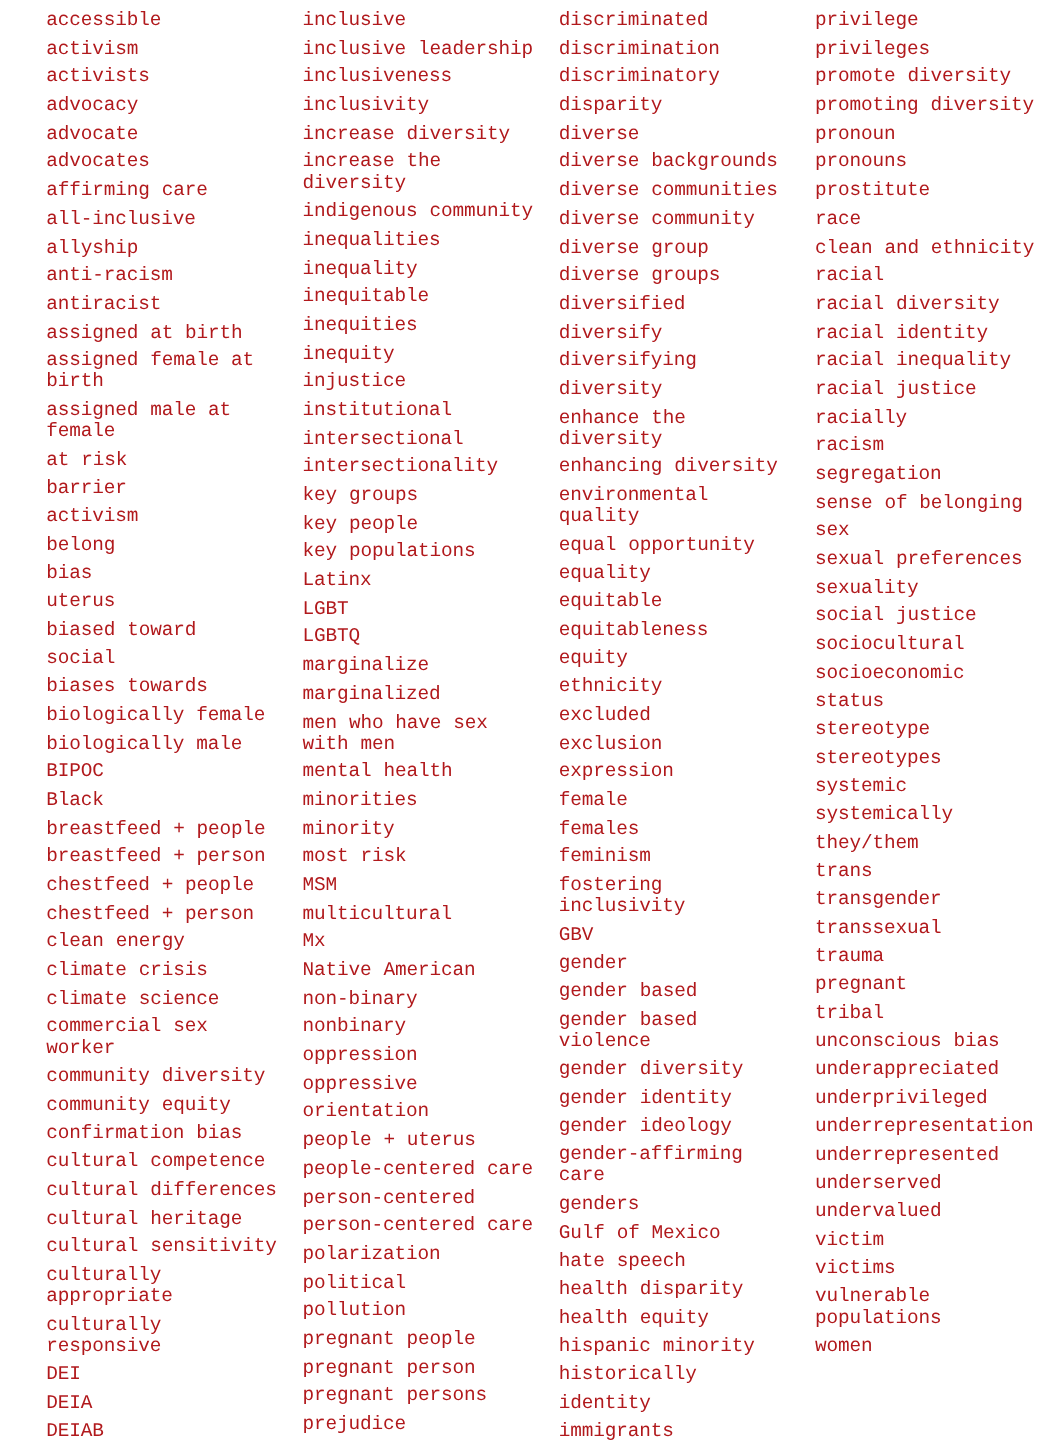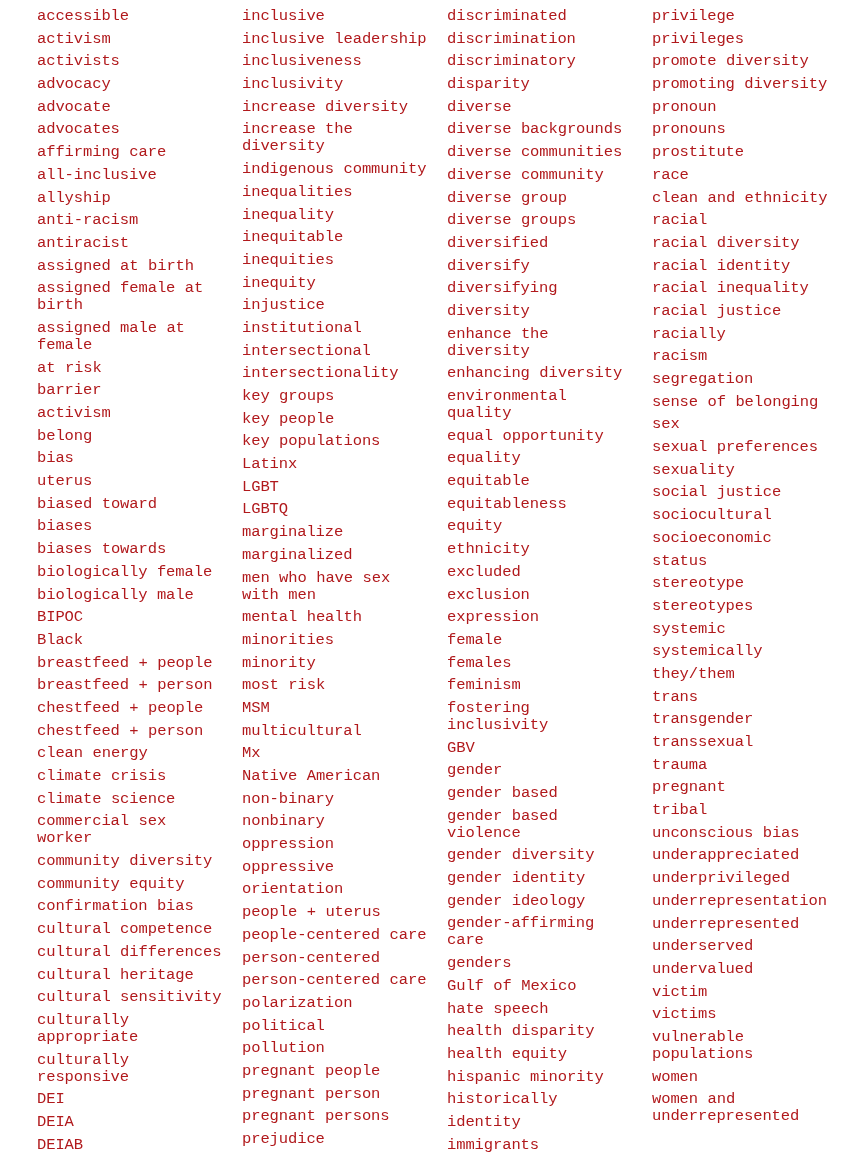--- a/index.html
+++ b/index.html
@@ -54,21 +54,21 @@
       <div class="term">assigned at birth</div>
       <div class="term">assigned female at birth</div>
       <div class="term">assigned male at female</div>
       <div class="term">at risk</div>
       <div class="term">barrier</div>
       <div class="term">activism</div>
       <div class="term">belong</div>
       <div class="term">bias</div>
       <div class="term">uterus</div>
       <div class="term">biased toward</div>
-      <div class="term">biases</div>
+      <div class="term">social</div>
       <div class="term">biases towards</div>
       <div class="term">biologically female</div>
       <div class="term">biologically male</div>
       <div class="term">BIPOC</div>
       <div class="term">Black</div>
       <div class="term">breastfeed + people</div>
       <div class="term">breastfeed + person</div>
       <div class="term">chestfeed + people</div>
       <div class="term">chestfeed + person</div>
       <div class="term">clean energy</div>
@@ -235,15 +235,14 @@
       <div class="term">underappreciated</div>
       <div class="term">underprivileged</div>
       <div class="term">underrepresentation</div>
       <div class="term">underrepresented</div>
       <div class="term">underserved</div>
       <div class="term">undervalued</div>
       <div class="term">victim</div>
       <div class="term">victims</div>
       <div class="term">vulnerable populations</div>
       <div class="term">women</div>
-      <div class="term">women and underrepresented</div>
     </div>
 </div>
 
 </body></html>

